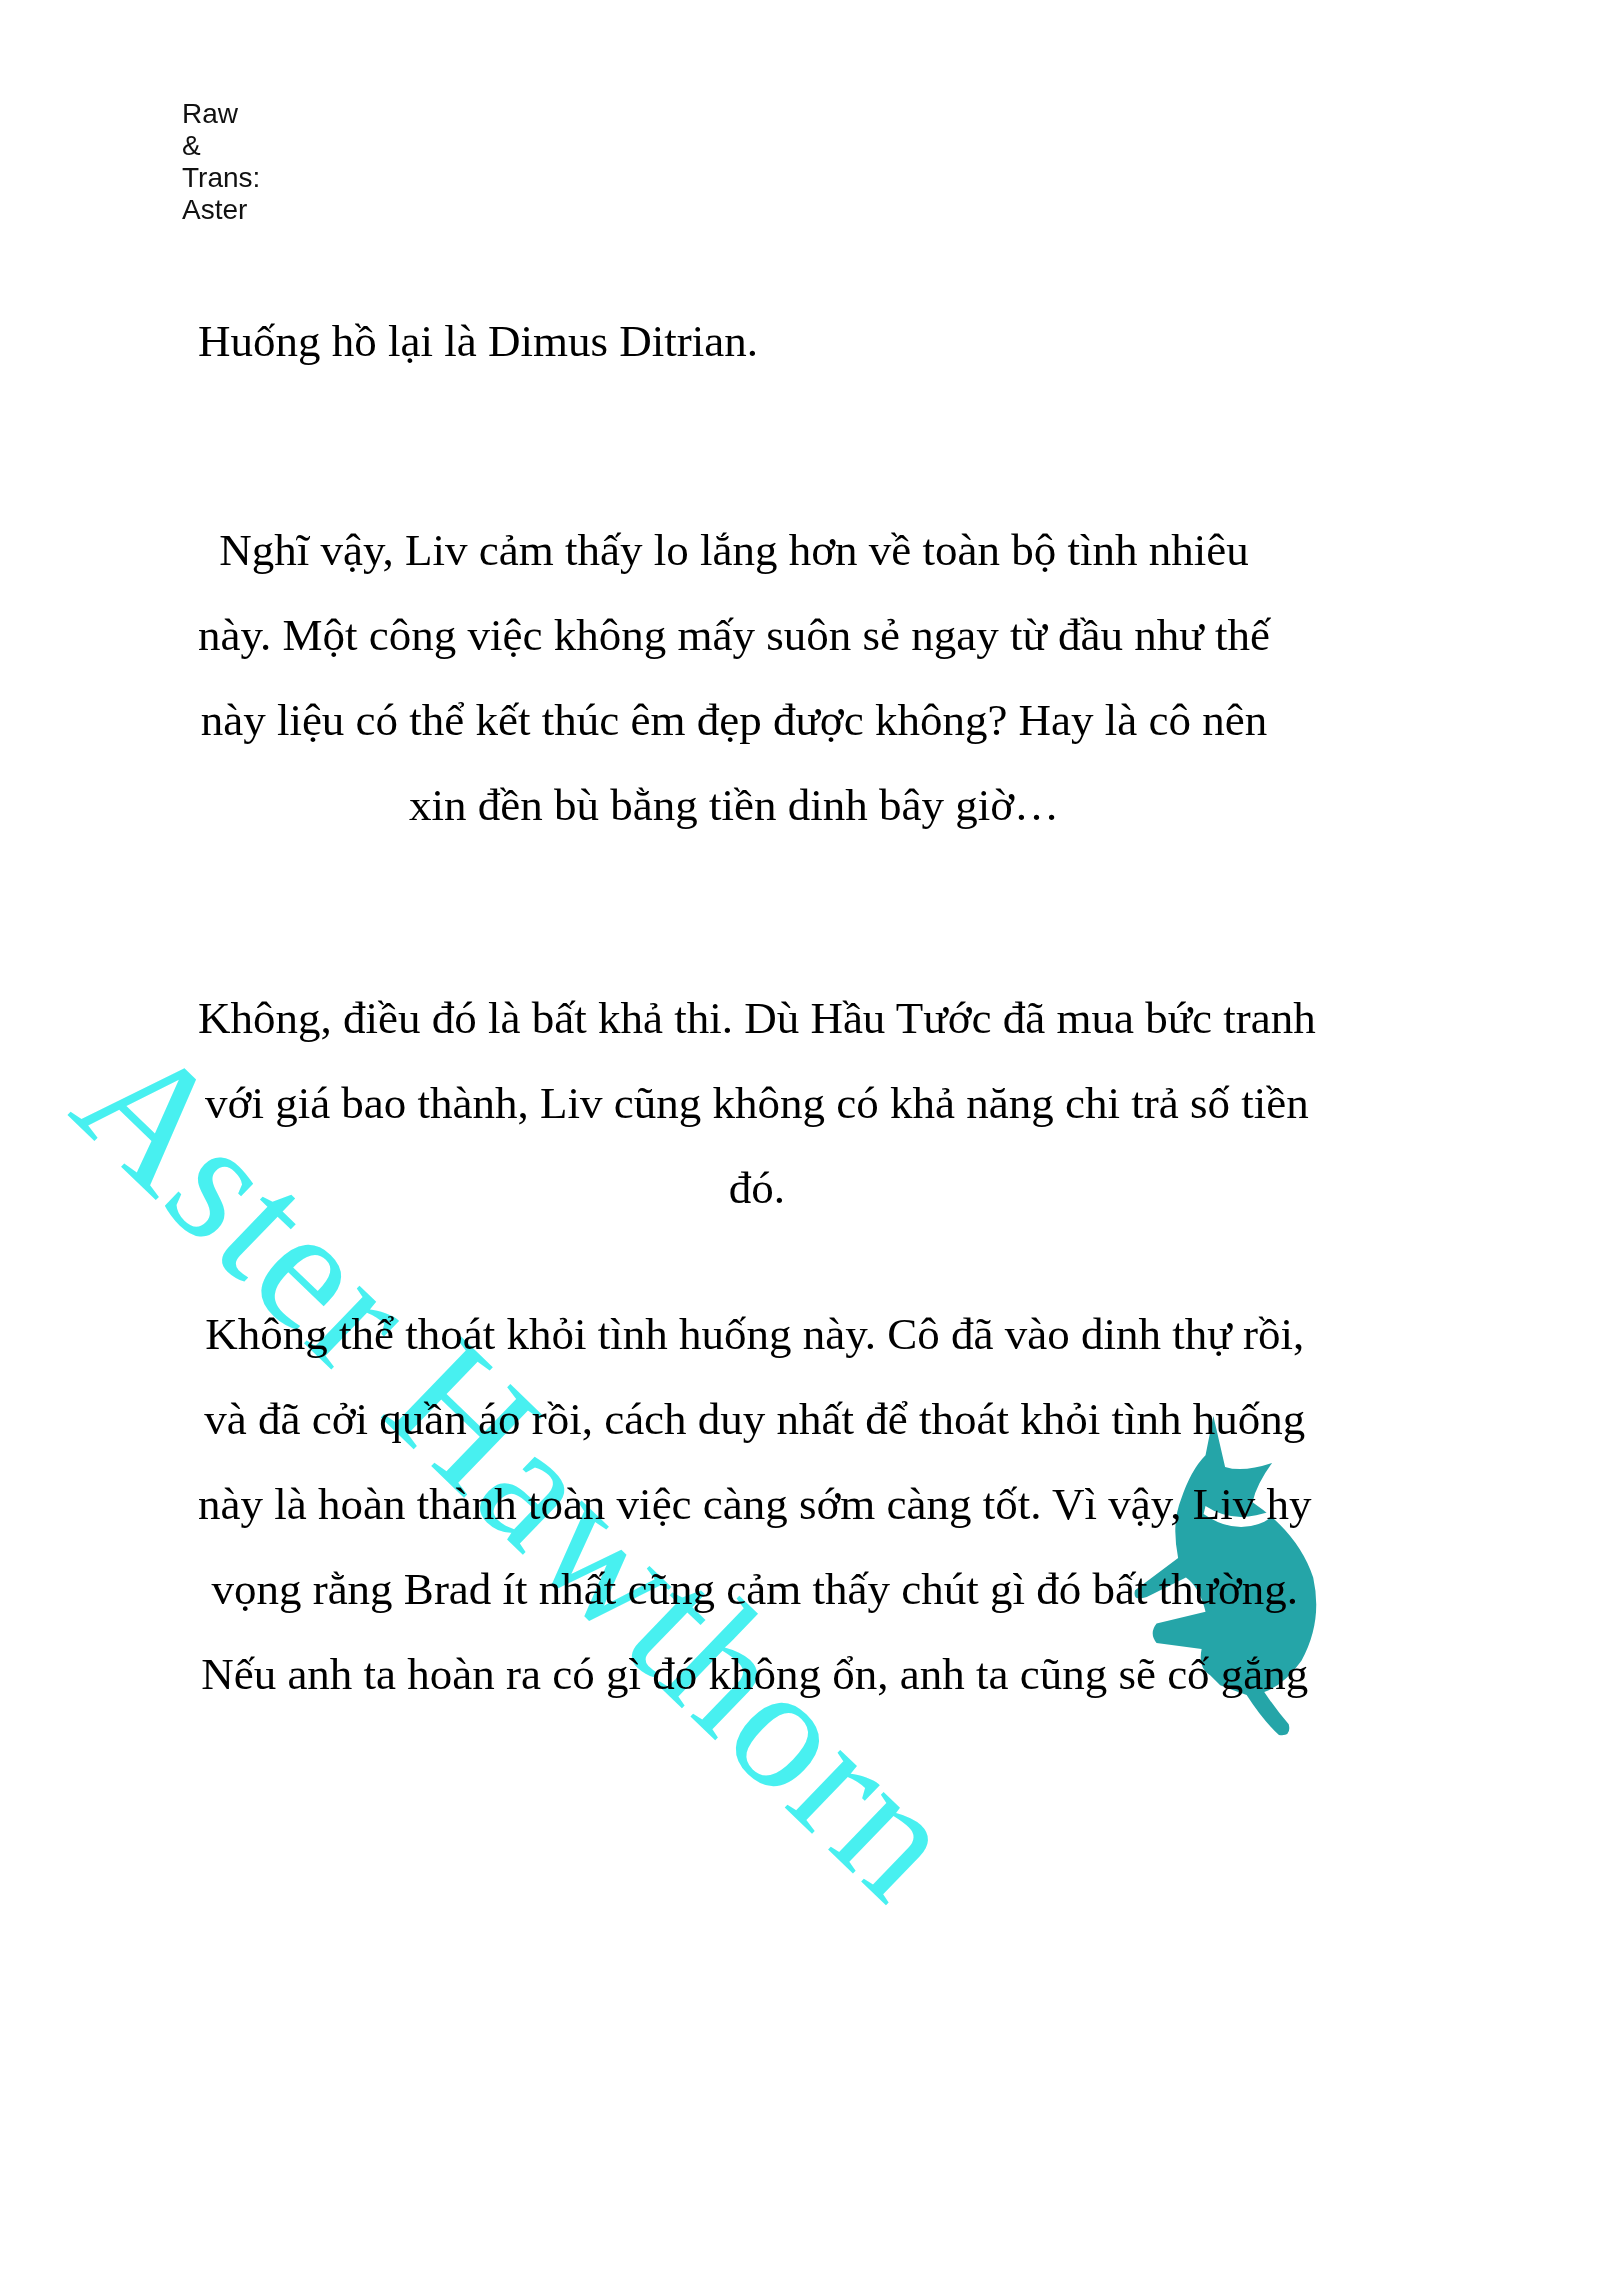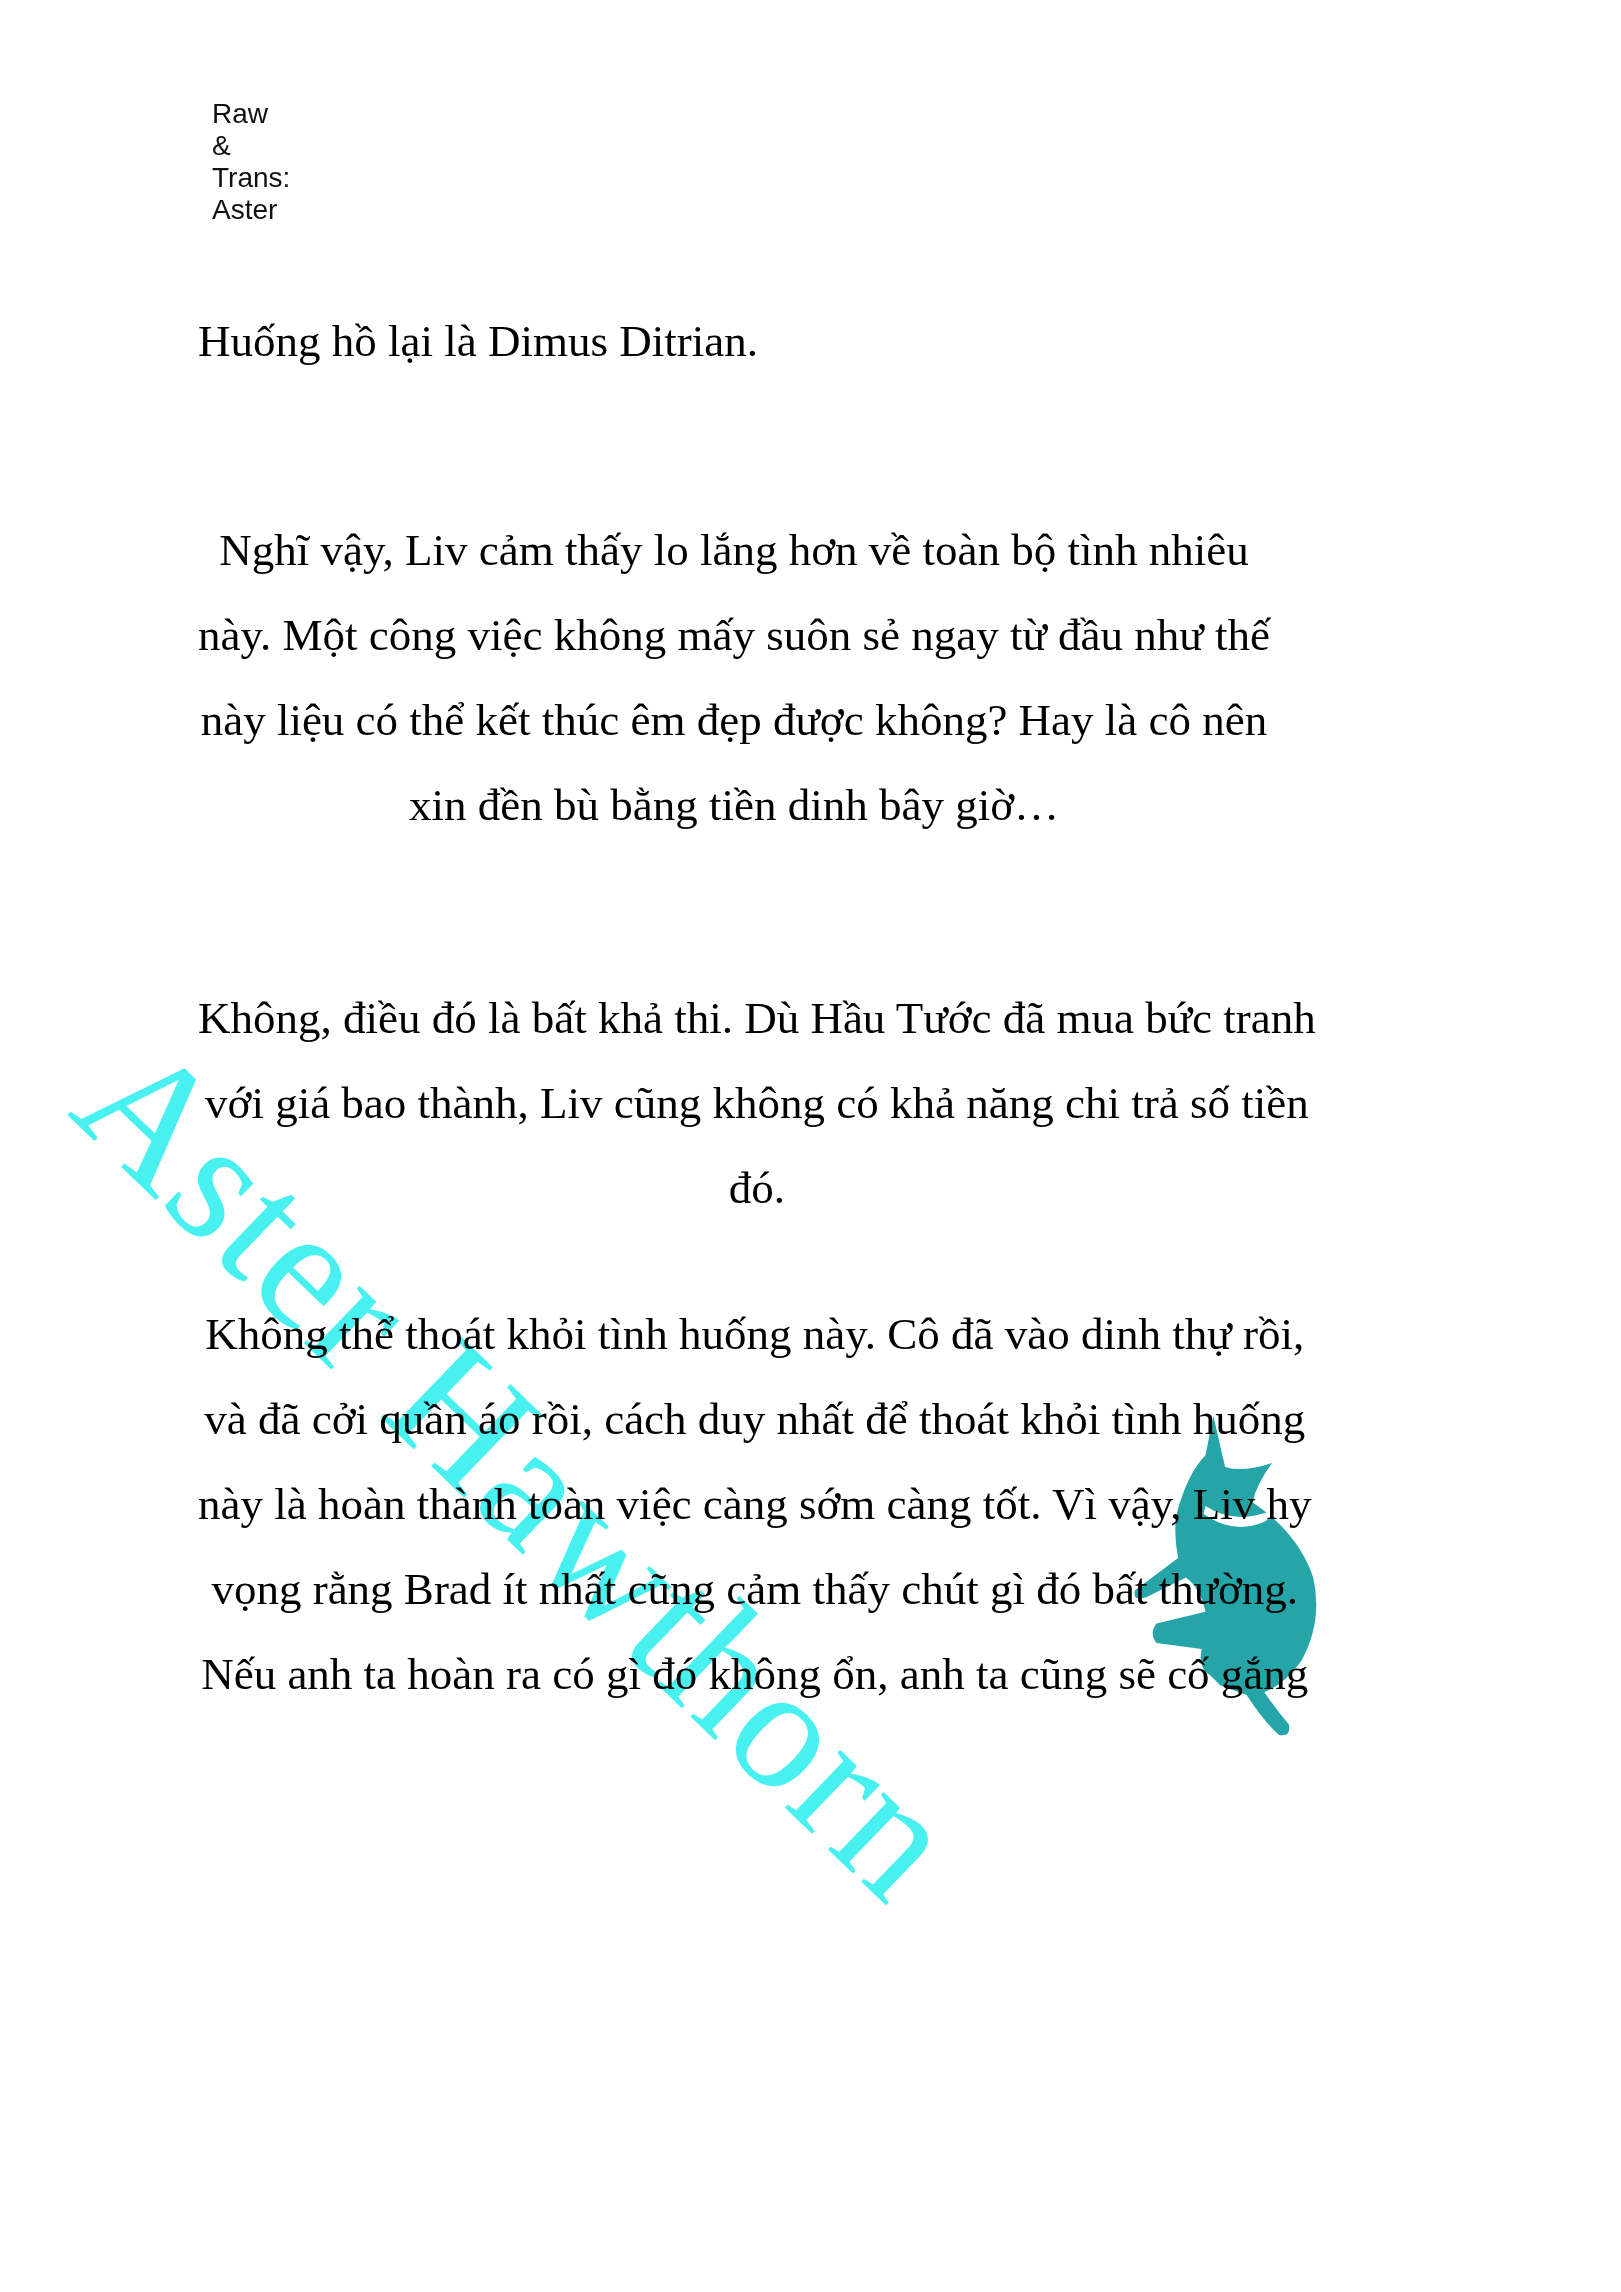--- a/index.html
+++ b/index.html
@@ -1,19 +1,19 @@
 <!DOCTYPE html>
 <html><head>
   <meta charset="utf-8">
   <style>
     html, body { margin: 0; padding: 0; background: #ffffff; }
     body { width: 1621px; height: 2293px; position: relative; overflow: hidden; }
     .page { position: absolute; left: 0; top: 0; width: 1621px; height: 2293px; background: #fff; }
     .header {
-      position: absolute; left: 212px; top: 98px;
+      position: absolute; left: 182px; top: 98px;
       font-family: "Liberation Sans", sans-serif; font-size: 28px; color: #111;
     }
     .body-text {
       position: absolute; left: 198px; top: 0; width: 1274px;
       font-family: "Liberation Serif", serif; font-size: 45px; color: #000;
       line-height: 85px;
     }
     .para { position: absolute; left: 0; white-space: nowrap; }
     .line { display: block; height: 85px; text-align: center; }
     .watermark {

